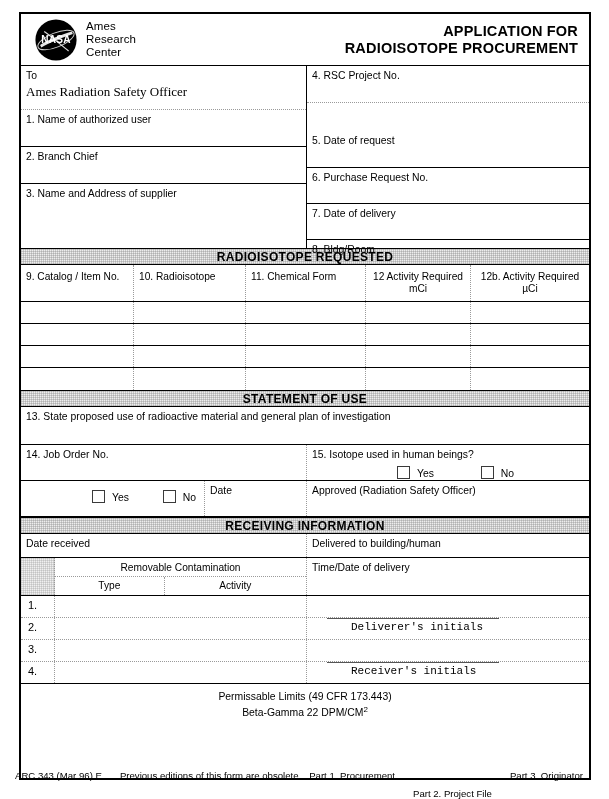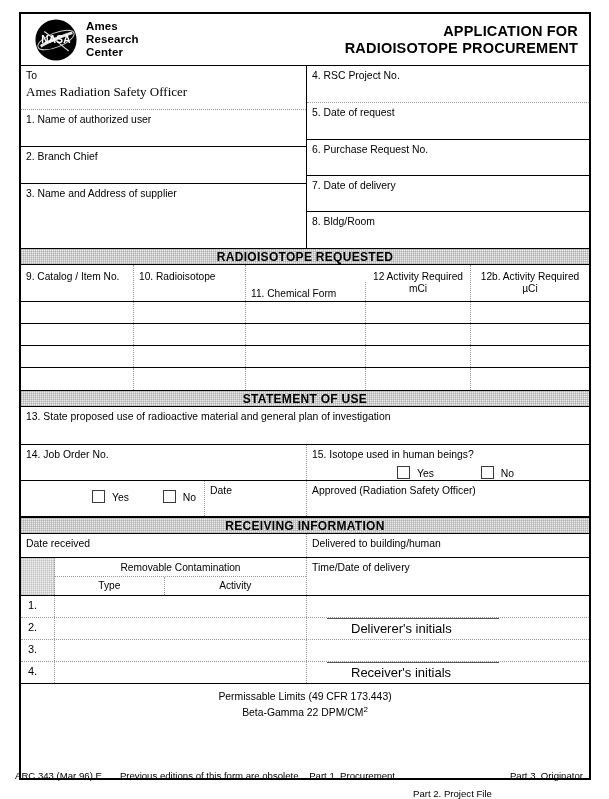--- a/index.html
+++ b/index.html
@@ -24,21 +24,21 @@
   .cell{box-sizing:border-box;position:relative;}
 
   
   .masthead{
     height:52px;display:flex;align-items:center;
     border-bottom:1.5px solid #000;box-sizing:border-box;
   }
   .logo-wrap{display:flex;align-items:center;padding-left:14px;width:270px;box-sizing:border-box;}
   .meatball{width:42px;height:42px;flex:0 0 42px;}
   .ames-text{
-    margin-left:9px;font-size:11.5px;line-height:12.8px;letter-spacing:.1px;font-weight:bold;
+    margin-left:9px;font-size:11.5px;line-height:12.8px;letter-spacing:.1px;
   }
   .title-wrap{
     flex:1;text-align:right;padding-right:11px;box-sizing:border-box;
   }
   .title-line{font-size:14.5px;font-weight:bold;line-height:17px;letter-spacing:.2px;}
 
   
   .fld{
     padding:4px 0 0 5px;
     font-size:10.4px;line-height:12px;
@@ -82,23 +82,24 @@
   }
   .chkgrp{font-size:10.4px;}
 
   .numline{
     font-size:11px;font-weight:normal;
     padding-left:7px;padding-top:3px;
   }
 
   .initline{
     border-top:1px solid #555;
-    font-size:13px;
+    font-size:11px;
     padding-top:2px;padding-left:24px;
     width:148px;
+    font-family:Liberation Mono, monospace;
   }
 
   .limits{
     text-align:center;font-size:10.4px;line-height:13px;
     padding-top:6px;
   }
   .limits sup{font-size:8px;vertical-align:super;}
 
   .footer{
     display:flex;align-items:center;
@@ -148,21 +149,21 @@
       </div>
       <div class="cell fld" style="height:64px;">
         <span class="lbl">3. Name and Address of supplier</span>
       </div>
     </div>
 
     <div class="cell" style="width:282px;">
       <div class="cell fld dot-b" style="height:37px;">
         <span class="lbl">4. RSC Project No.</span>
       </div>
-      <div class="cell fld solid-b" style="height:37px;">
+      <div class="cell fld solid-b" style="height:37px;margin-top:28px;">
         <span class="lbl">5. Date of request</span>
       </div>
       <div class="cell fld solid-b" style="height:36px;">
         <span class="lbl">6. Purchase Request No.</span>
       </div>
       <div class="cell fld solid-b" style="height:36px;">
         <span class="lbl">7. Date of delivery</span>
       </div>
       <div class="cell fld" style="height:36px;">
         <span class="lbl">8. Bldg/Room</span>
@@ -174,21 +175,21 @@
     <span>RADIOISOTOPE REQUESTED</span>
   </div>
 
   <div class="row solid-b" style="height:37px;">
     <div class="cell th dot-r" style="width:113px;">
       <span>9. Catalog / Item No.</span>
     </div>
     <div class="cell th dot-r" style="width:112px;">
       <span>10. Radioisotope</span>
     </div>
-    <div class="cell th dot-r" style="width:120px;margin-top:17px;">
+    <div class="cell th dot-r" style="width:120px;">
       <span>11. Chemical Form</span>
     </div>
     <div class="cell th ctr dot-r" style="width:105px;">
       <div>12 Activity Required</div>
       <div>mCi</div>
     </div>
     <div class="cell th ctr" style="width:118px;">
       <div>12b. Activity Required</div>
       <div>µCi</div>
     </div>

